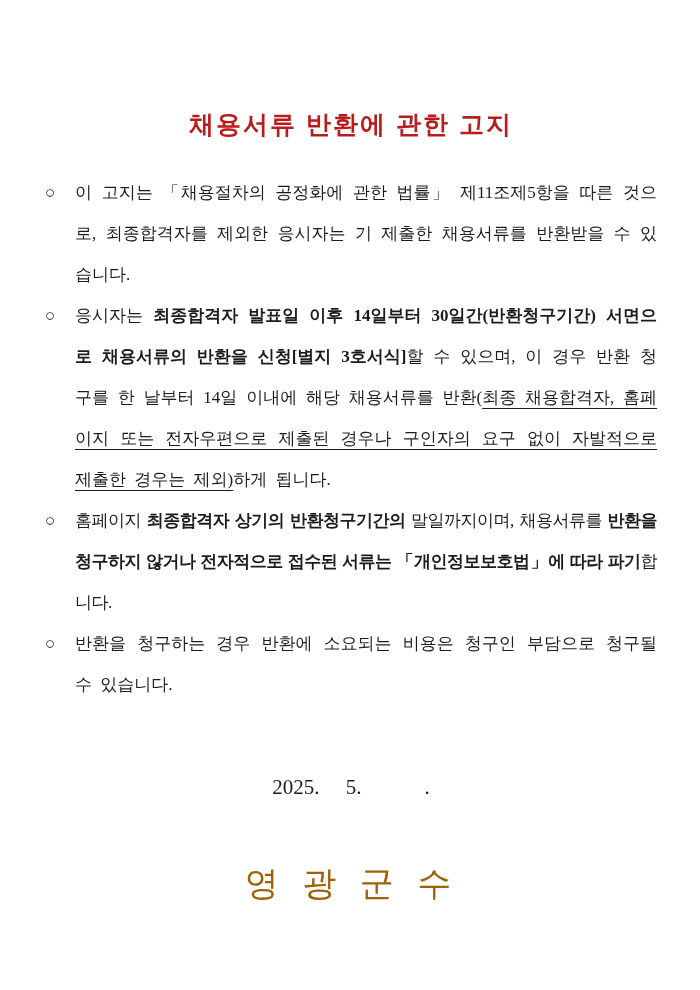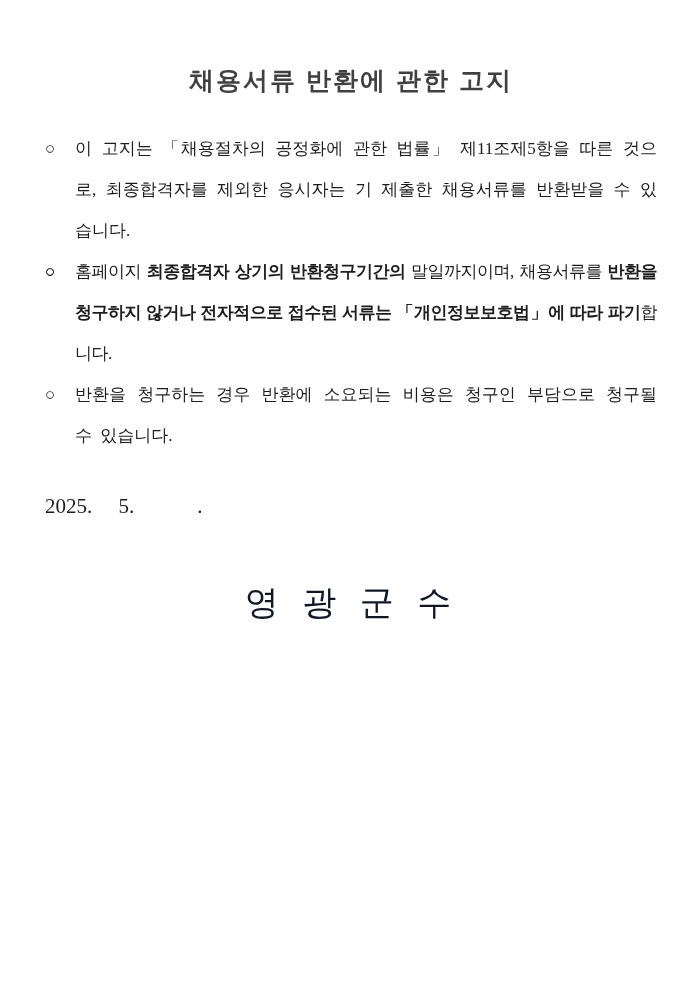--- a/index.html
+++ b/index.html
@@ -16,28 +16,28 @@
   }
   .doc {
     position: relative;
     width: 700px;
     height: 990px;
     box-sizing: border-box;
     padding: 0 43px 0 45px;
   }
   .title {
     margin: 0;
-    padding-top: 64px;
+    padding-top: 108px;
     text-align: center;
     font-family: "Liberation Sans", sans-serif;
     font-weight: 700;
     font-size: 25px;
     line-height: 32px;
     letter-spacing: 2px;
-    color: #404040;
+    color: #b91c1c;
   }
   .content {
     margin-top: 32px;
   }
   .bullet-item {
     position: relative;
     padding-left: 30px;
     font-size: 17px;
     line-height: 41px;
     text-align: justify;
@@ -59,46 +59,46 @@
   }
   .bullet-item .b {
     font-weight: 700;
   }
   .bullet-item .u {
     text-decoration: underline;
     text-underline-offset: 5px;
     text-decoration-thickness: 1px;
   }
   .date {
-    margin-top: 36px;
-    text-align: left;
+    margin-top: 68px;
+    text-align: center;
     font-size: 21px;
     line-height: 28px;
     white-space: pre;
     color: #1c1c1c;
   }
   .signature {
     margin-top: 62px;
     text-align: center;
     font-size: 34px;
     line-height: 42px;
     letter-spacing: 6px;
     word-spacing: 3px;
-    color: #0f172a;
+    color: #a16207;
   }
 </style>
 </head>
 <body>
 
 <div class="doc">
   <h1 class="title">채용서류 반환에 관한 고지</h1>
 
   <div class="content">
       <div class="bullet-item"><span class="marker">○</span><span><span>이 고지는 「채용절차의 공정화에 관한 법률」 제11조제5항을 따른 것으로, 최종합격자를 제외한 응시자는 기 제출한 채용서류를 반환받을 수 있습니다.</span></span></div>
-      <div class="bullet-item"><span class="marker">○</span></div>
+      <div class="bullet-item"><span class="marker">○</span><span><span>응시자는 </span><span class="b">최종합격자 발표일 이후 14일부터 30일간(반환청구기간) 서면으로 채용서류의 반환을 신청[별지 3호서식]</span><span>할 수 있으며, 이 경우 반환 청구를 한 날부터 14일 이내에 해당 채용서류를 반환(</span><span class="u">최종 채용합격자, 홈페이지 또는 전자우편으로 제출된 경우나 구인자의 요구 없이 자발적으로 제출한 경우는 제외)</span><span>하게 됩니다.</span></span></div>
       <div class="bullet-item"><span class="marker">○</span><span><span>홈페이지 </span><span class="b">최종합격자 상기의 반환청구기간의</span><span> 말일까지이며, 채용서류를 </span><span class="b">반환을 청구하지 않거나 전자적으로 접수된 서류는 「개인정보보호법」에 따라 파기</span><span>합니다.</span></span></div>
       <div class="bullet-item"><span class="marker">○</span><span><span>반환을 청구하는 경우 반환에 소요되는 비용은 청구인 부담으로 청구될 수 있습니다.</span></span></div>
     </div>
 
   <div class="date">2025.     5.            .</div>
 
   <div class="signature">영 광 군 수</div>
 </div>
 
 </body></html>

